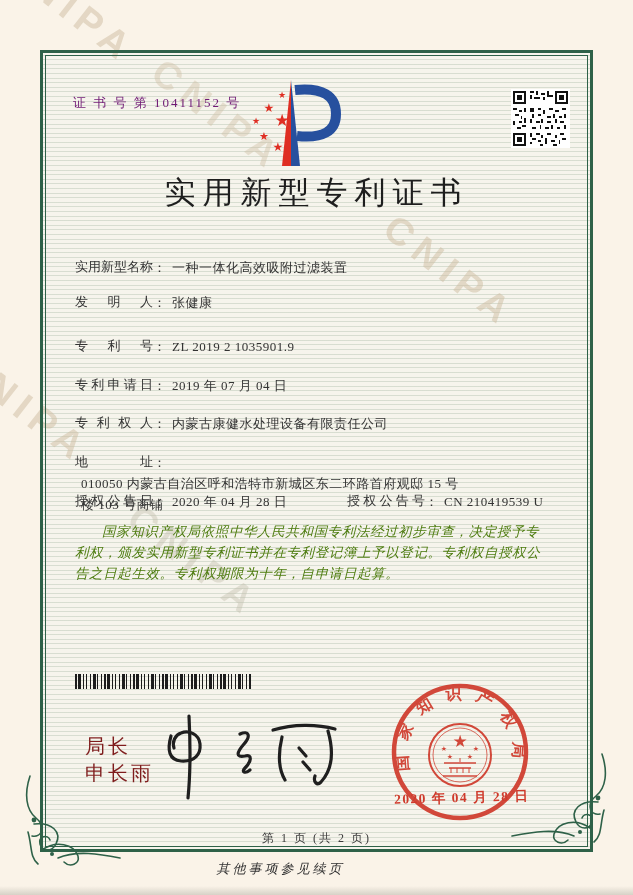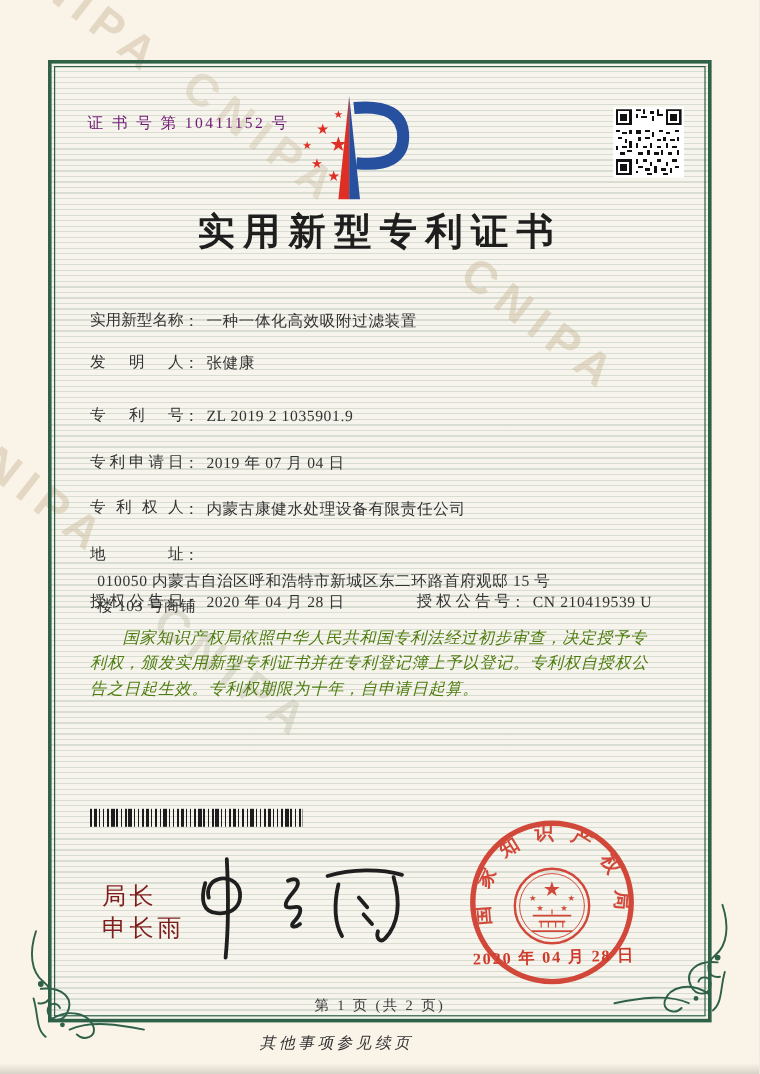--- a/index.html
+++ b/index.html
@@ -26,21 +26,21 @@
   .frame-border::after{content:"";position:absolute;inset:2px;border:1px solid #2e6148;}
   .flourish{position:absolute;z-index:4;}
   .fl-left{left:22px;top:766px;}
   .fl-right{left:506px;top:744px;transform:scaleX(-1);}
   .content{position:absolute;inset:0;z-index:5;}
   
   .cert-no{position:absolute;left:73px;top:94px;font-size:13px;letter-spacing:2px;color:#701a75;}
   .logo{position:absolute;left:242px;top:76px;}
   .qr{position:absolute;left:511px;top:89px;width:55px;height:55px;background:#fff;padding:2px;}
   .title{position:absolute;left:40px;top:172px;width:553px;text-align:center;
-    font-size:31px;font-weight:bold;letter-spacing:7px;color:#1e1e1e;}
+    font-size:31px;font-weight:normal;letter-spacing:7px;color:#1e1e1e;}
   
   .field-row{position:absolute;left:75px;width:480px;font-size:13px;color:#333;line-height:21px;}
   .fr1{top:257px;} .fr2{top:292px;} .fr3{top:336px;} .fr4{top:375px;}
   .fr5{top:413px;} .fr6{top:452px;} .fr7{top:491px;}
   .flabel{display:inline-block;width:78px;text-align:justify;text-align-last:justify;
     vertical-align:top;letter-spacing:0;font-family:Liberation Mono, monospace;}
   .fcolon{display:inline-block;vertical-align:top;}
   .fvalue{display:inline-block;vertical-align:top;margin-left:6px;max-width:388px;letter-spacing:0.5px;}
   .fgroup2{position:absolute;left:272px;top:0;white-space:nowrap;}
   

